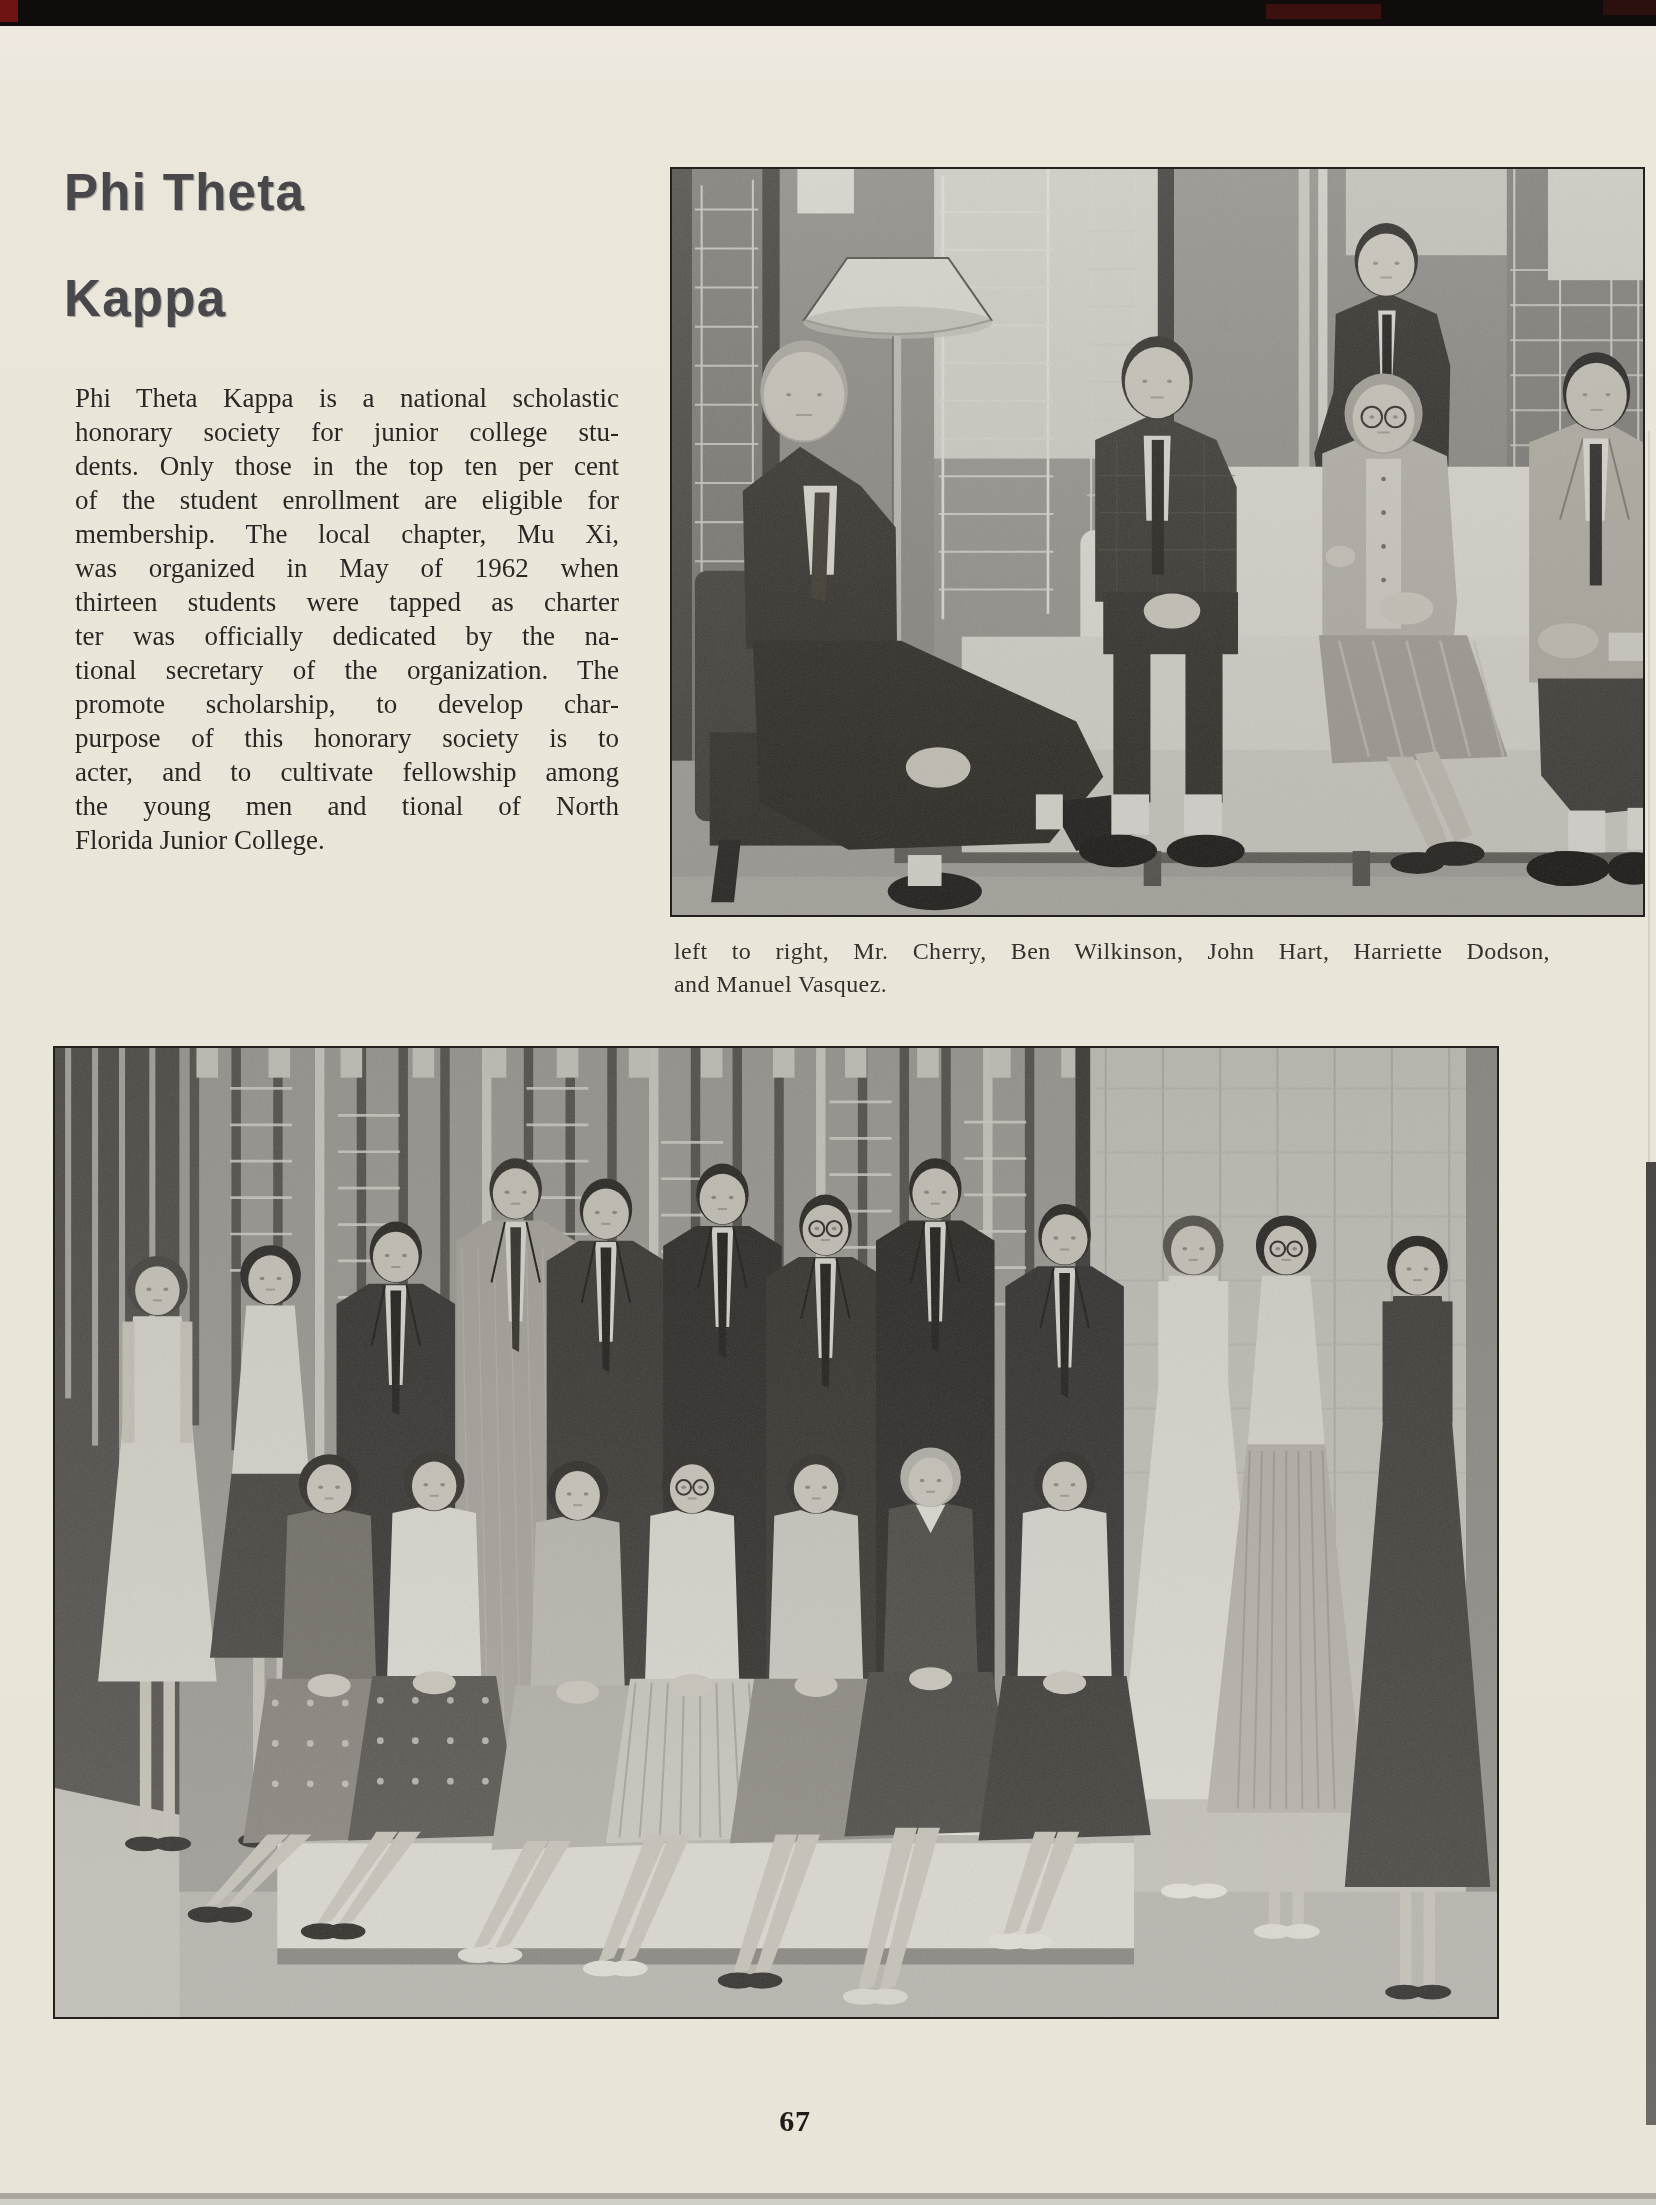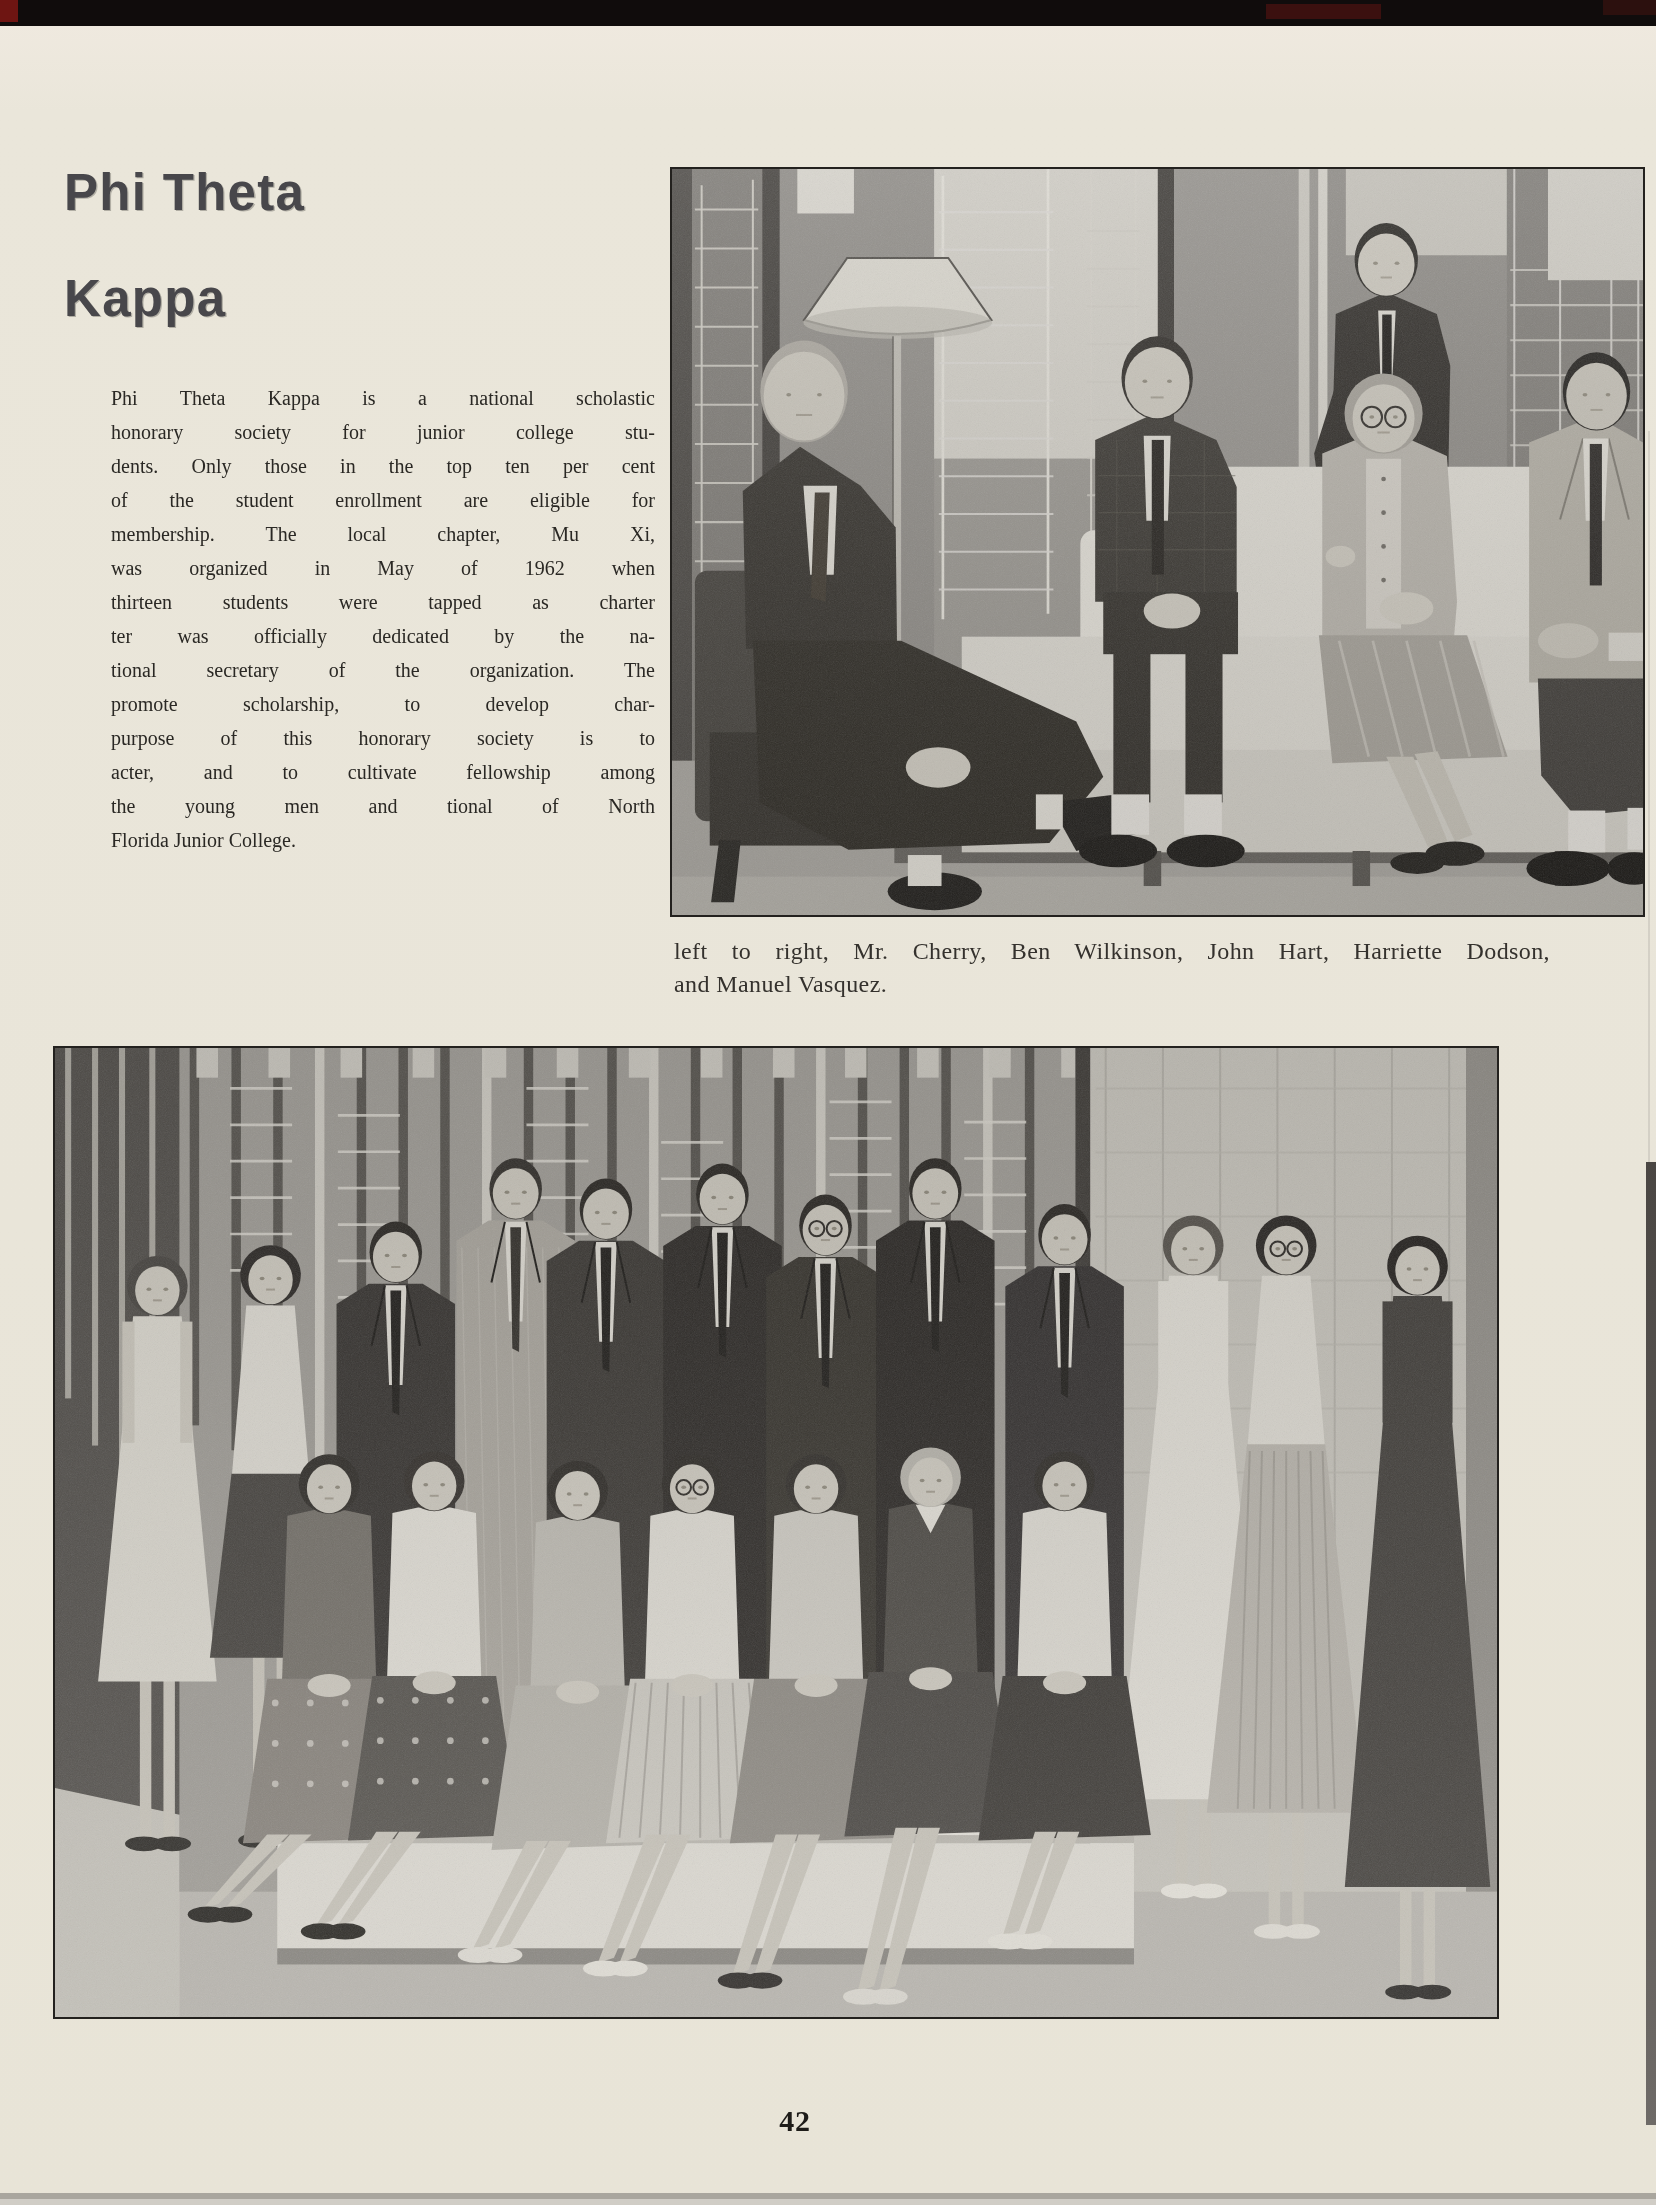--- a/index.html
+++ b/index.html
@@ -27,21 +27,21 @@
   .scan-bottom-light{position:absolute;left:0;top:2199px;width:1657px;height:6.7px;background:#d0cdc6;z-index:6;}
 
   .title-block{
     position:absolute;left:64px;top:140px;width:519px;text-align:left;
     font-family:"Liberation Sans", sans-serif;font-weight:700;
     font-size:51px;line-height:106px;letter-spacing:1.3px;color:#48474b;
     text-shadow:1.3px 1.3px 0 rgba(30,28,26,.28);
   }
   .article{
     position:absolute;left:75px;top:381px;width:544px;
-    font-size:20px;line-height:34px;color:#2a2824;margin-left:36px;
+    font-size:27px;line-height:34px;color:#2a2824;
   }
   .para-line{text-align:justify;text-align-last:justify;white-space:nowrap;}
   .para-line.last{text-align-last:left;}
   .photo{
     position:absolute;background:#8f8c87;border:2px solid #23211e;box-sizing:border-box;
   }
   #photo-top{left:670px;top:167px;width:975px;height:750px;}
   #photo-bottom{left:53px;top:1046px;width:1446px;height:973px;}
   .photo svg{display:block;width:100%;height:100%;}
   .caption{
@@ -721,19 +721,19 @@
       </g>
       <rect x="0" y="0" width="2141" height="1438" fill="#ffffff" filter="url(#grainB)"></rect>
       <linearGradient id="vigB" x1="0" y1="0" x2="0" y2="1">
         <stop offset="0" stop-color="#000000" stop-opacity="0.05"></stop>
         <stop offset="0.85" stop-color="#ffffff" stop-opacity="0.07"></stop>
       </linearGradient>
       <rect x="0" y="0" width="2141" height="1438" fill="url(#vigB)"></rect>
     </svg>
   </div>
 
-<div class="page-number">42</div>
+<div class="page-number">67</div>
 
 <div class="gutter-line"></div>
 <div class="gutter-shadow"></div>
 <div class="scan-bottom-band"></div>
 <div class="scan-bottom-light"></div>
 
 
 </body></html>

